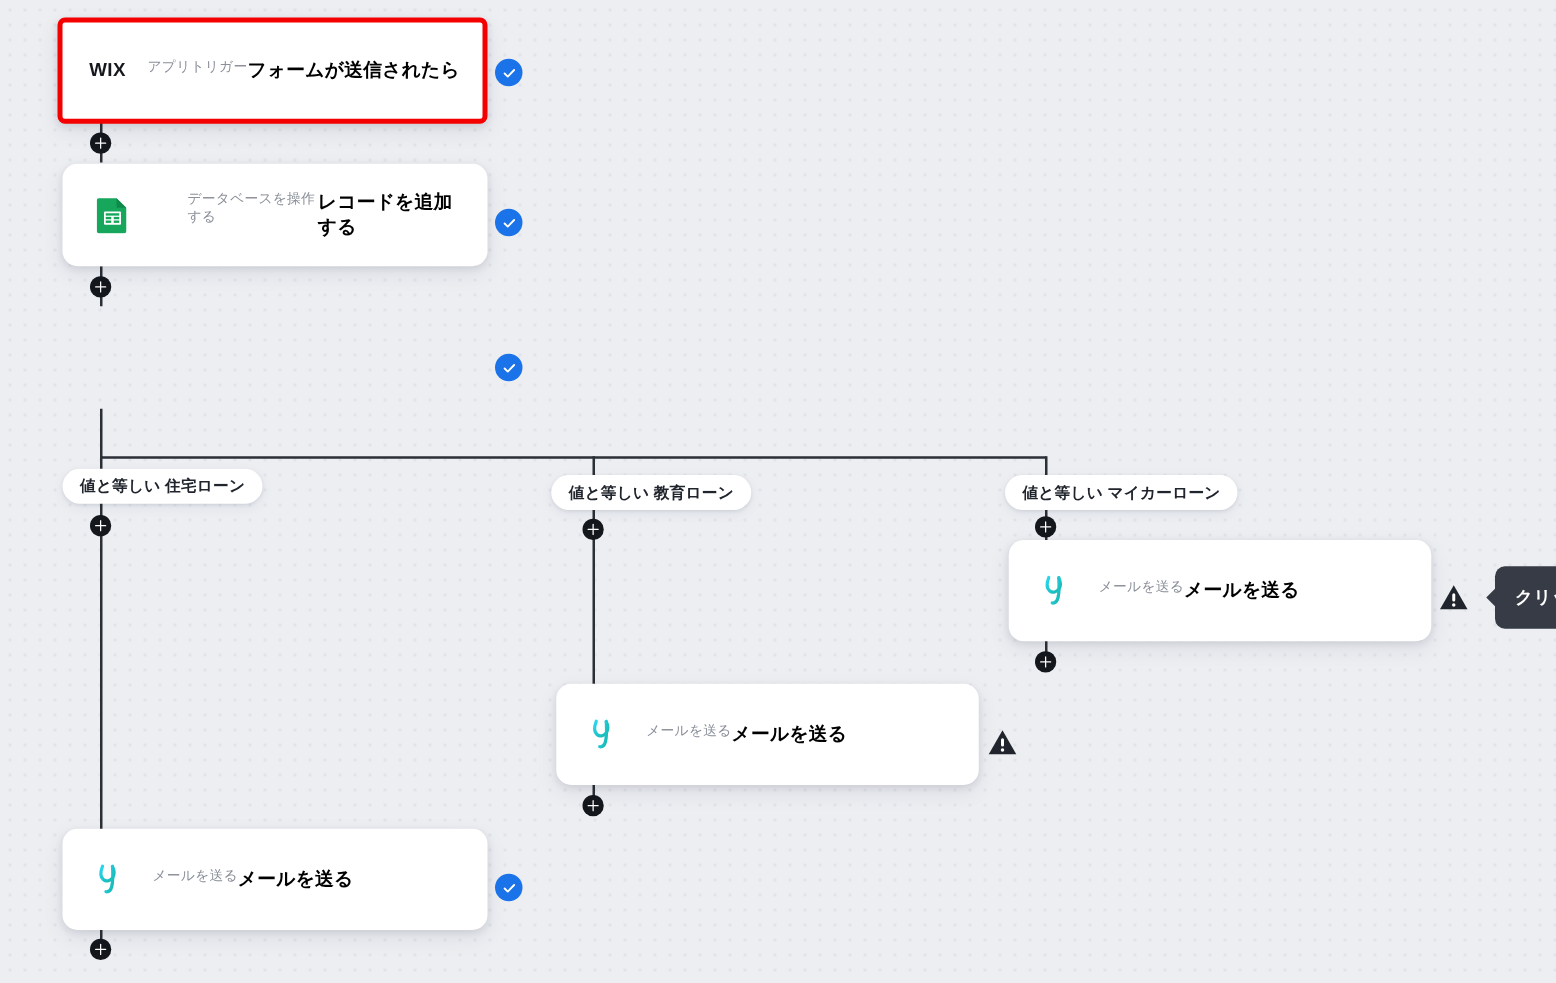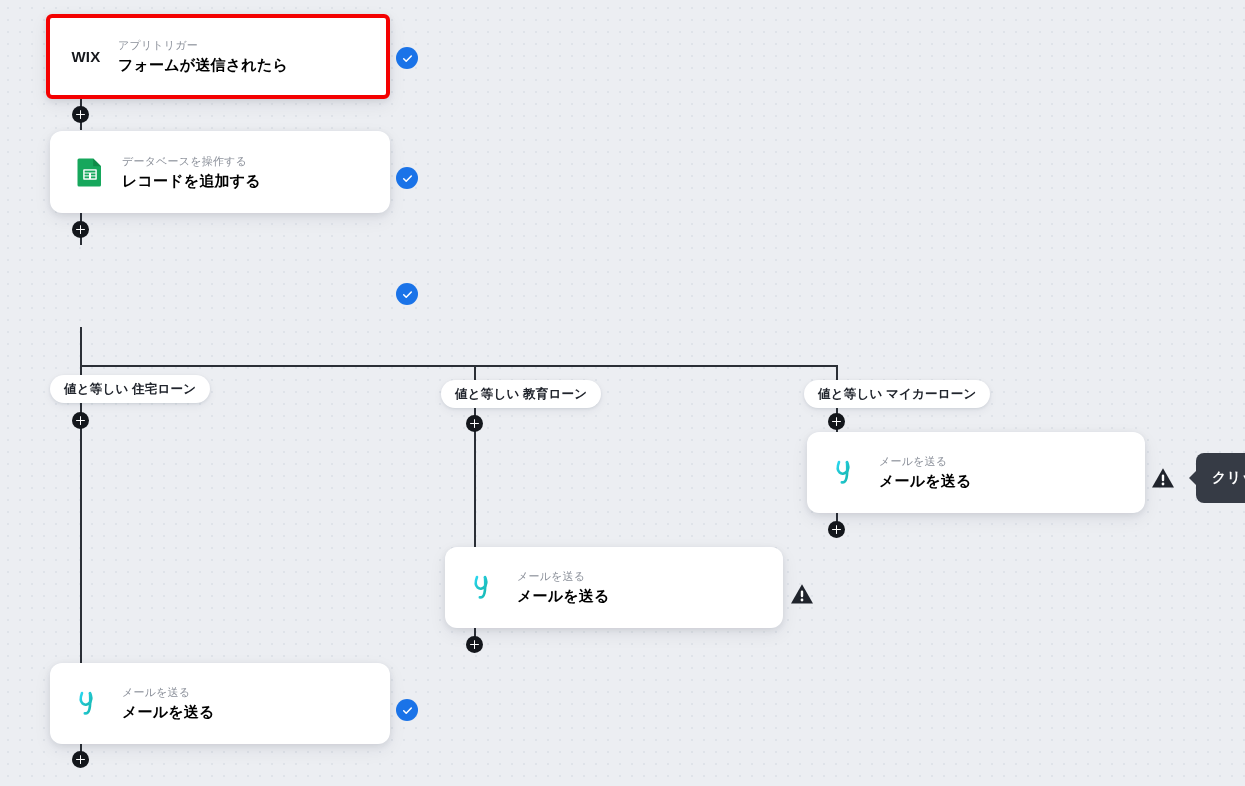--- a/index.html
+++ b/index.html
@@ -78,21 +78,21 @@
 
   .card-icon {
     width: 40px;
     min-width: 40px;
     height: 40px;
     display: flex;
     align-items: center;
     justify-content: center;
     margin-right: 12px;
   }
-  .card-text { display: flex; flex-direction: column; justify-content: center; }
+  .card-text { display: flex; justify-content: center; }
   .card-sub {
     font-size: 11px;
     color: #8a8f99;
     line-height: 15px;
     letter-spacing: 0.2px;
     margin-bottom: 2px;
   }
   .card-title {
     font-size: 15px;
     font-weight: bold;
@@ -219,21 +219,21 @@
       <div class="card-sub">アプリトリガー</div>
       <div class="card-title">フォームが送信されたら</div>
     </div>
   </div>
   <div class="badge-ok" style="left:396px; top:47px;">
     <svg width="13" height="13" viewBox="0 0 24 24">
       <path d="M5 12.5l4.6 4.6L19 7.4" fill="none" stroke="#ffffff" stroke-width="2.8" stroke-linecap="round" stroke-linejoin="round"></path>
     </svg>
   </div>
 
-  <div class="card" style="left:50px; top:131px; width:340px; height:82px;">
+  <div class="card" style="left:50px; top:131px; width:340px; height:82px;gap:28px;">
     <div class="card-icon">
       <svg width="26" height="30" viewBox="0 0 26 30">
         <path d="M2 1.5h14.2L24 9.2V28a1.5 1.5 0 0 1-1.5 1.5H2A1.5 1.5 0 0 1 .5 28V3A1.5 1.5 0 0 1 2 1.5z" fill="#16a75c"></path>
         <path d="M16.2 1.5L24 9.2h-7.8V1.5z" fill="#0f8a49"></path>
         <rect x="6.2" y="12.2" width="13.6" height="10.6" rx="0.8" fill="#ffffff"></rect>
         <rect x="7.6" y="13.6" width="10.8" height="1.9" fill="#16a75c"></rect>
         <rect x="7.6" y="16.5" width="4.4" height="1.9" fill="#16a75c"></rect>
         <rect x="14" y="16.5" width="4.4" height="1.9" fill="#16a75c"></rect>
         <rect x="7.6" y="19.4" width="4.4" height="1.9" fill="#16a75c"></rect>
         <rect x="14" y="19.4" width="4.4" height="1.9" fill="#16a75c"></rect>

